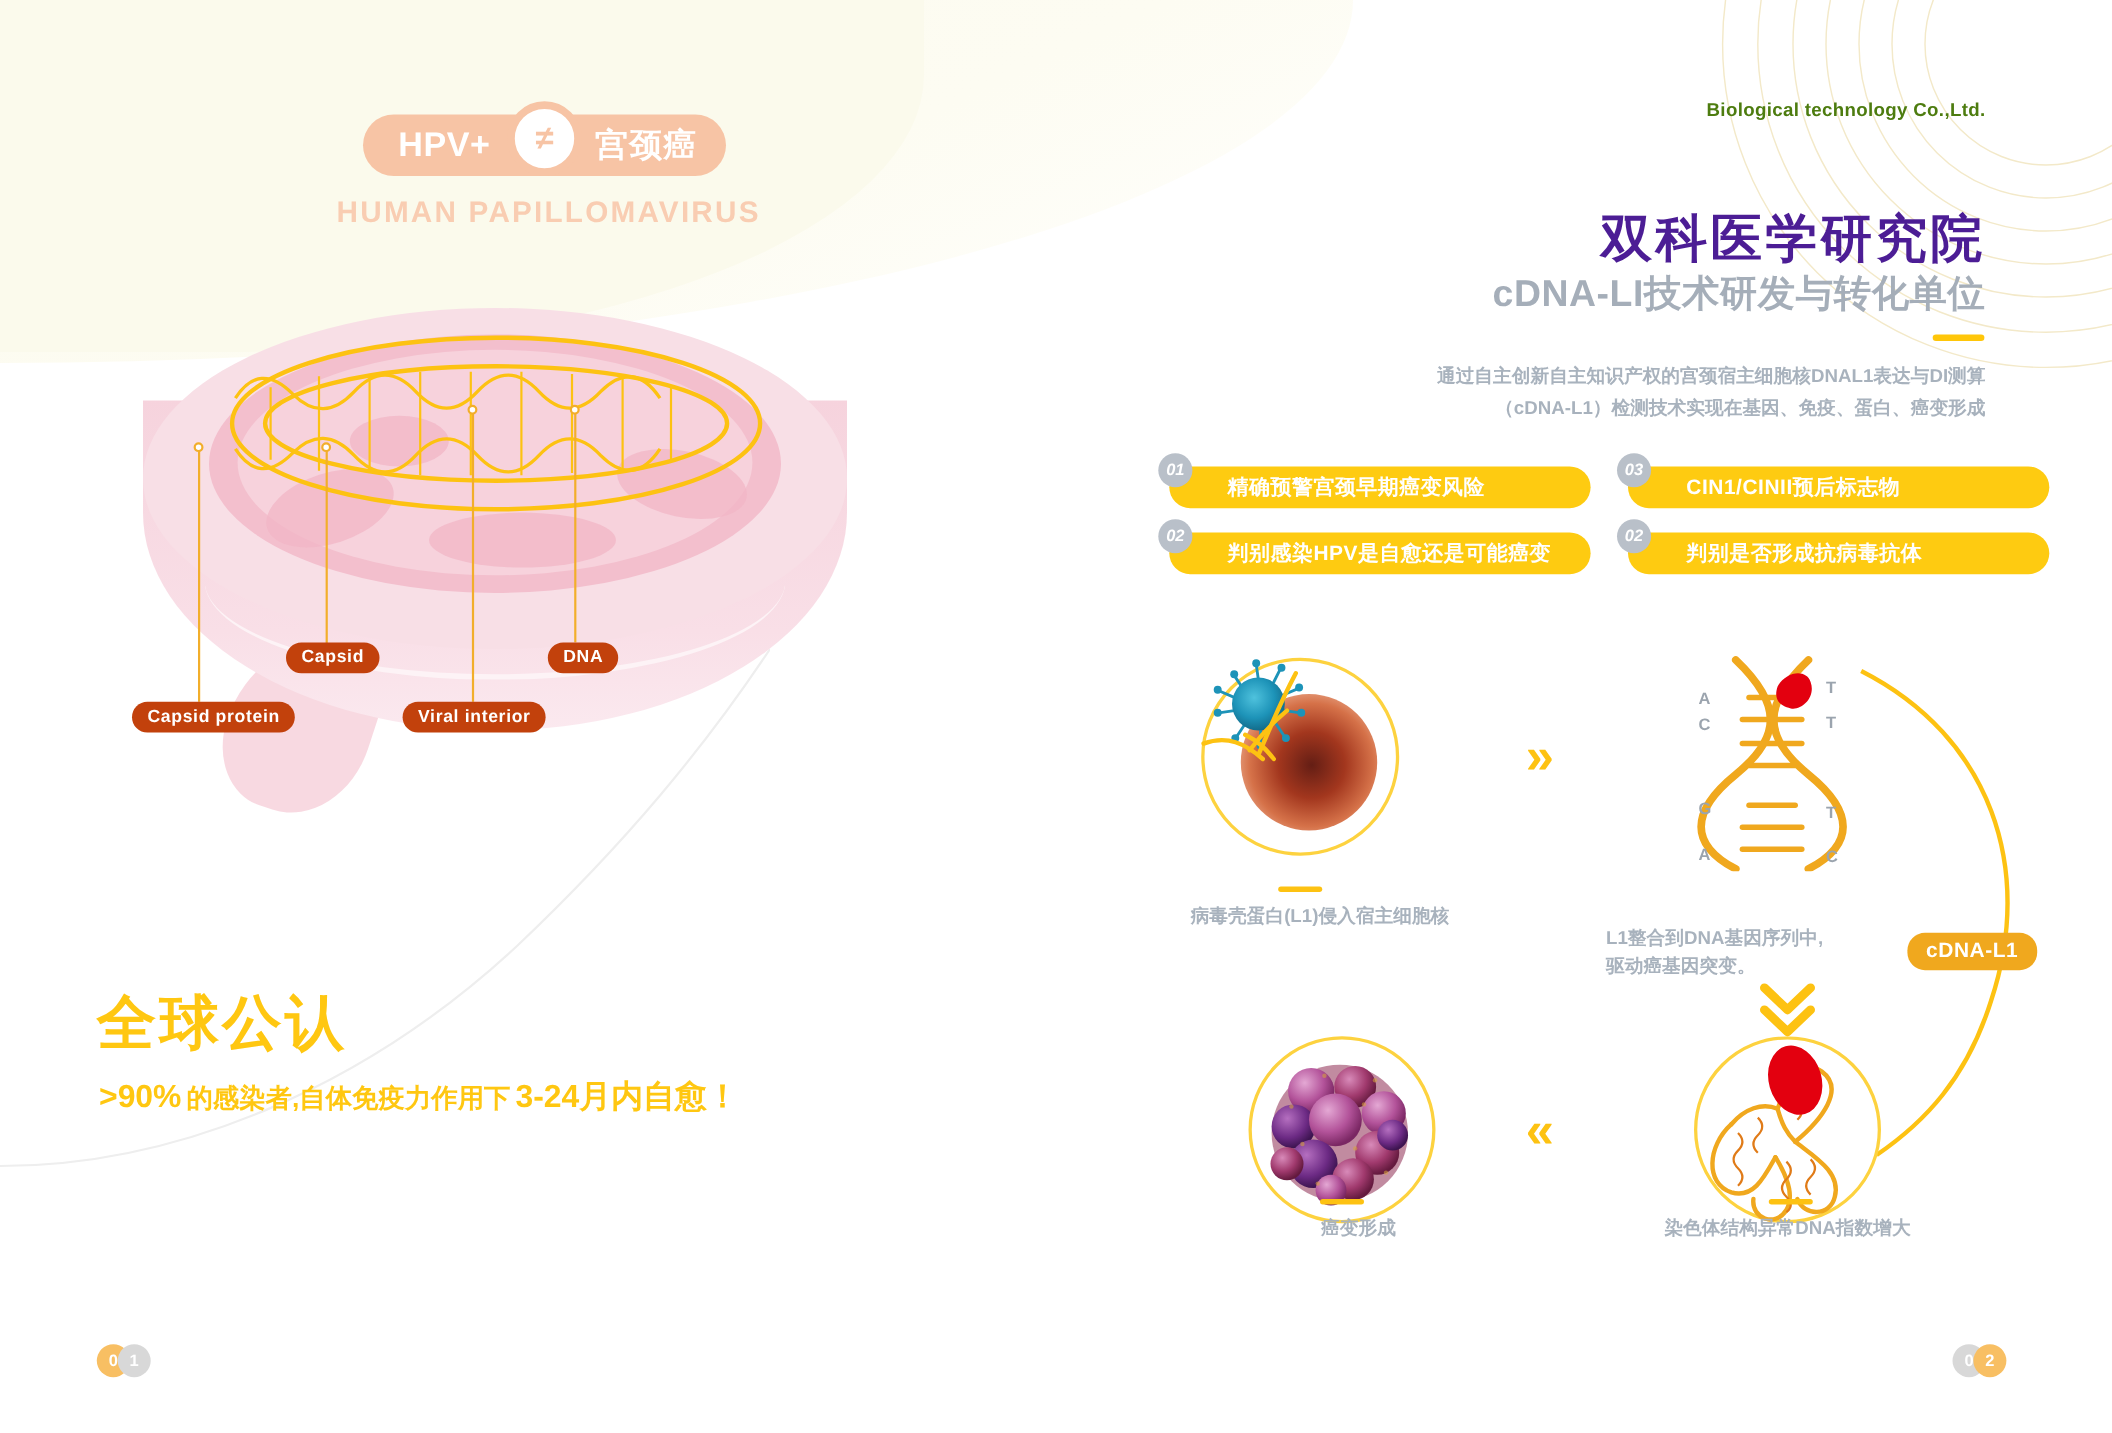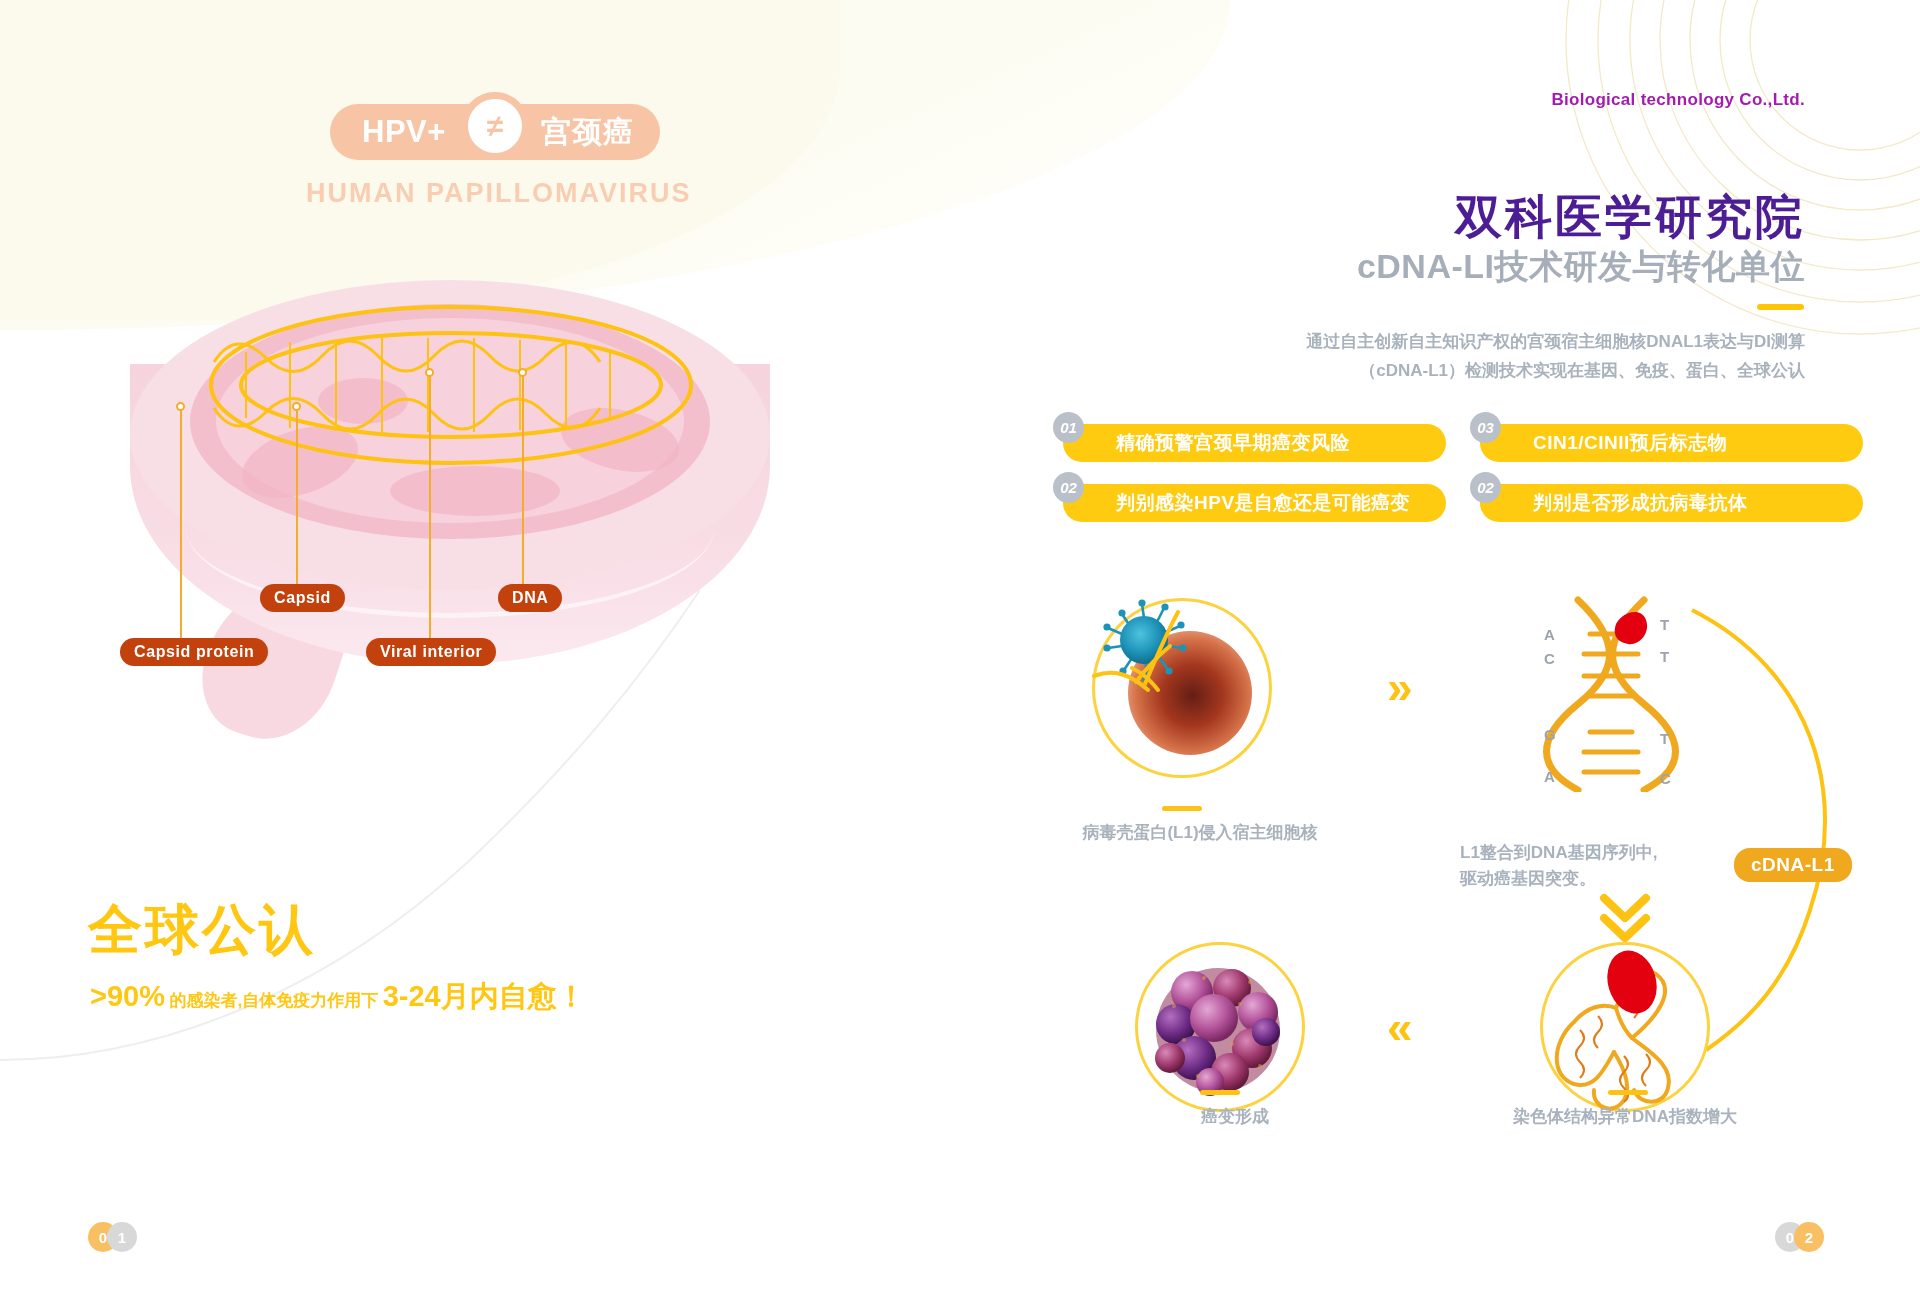--- a/index.html
+++ b/index.html
@@ -46,21 +46,21 @@
     color:#f7c4a5; font-size:30px; font-weight:700; line-height:1;
   }
   .hpv-sub {
     position:absolute; left:306px; top:178px;
     color:#f9cdb2; font-size:27px; font-weight:700; letter-spacing:2px;
   }
 
   
   .corp-line {
     position:absolute; right:115px; top:90px;
-    color:#a21caf; font-size:17px; font-weight:700; letter-spacing:.3px;
+    color:#4d7c0f; font-size:17px; font-weight:700; letter-spacing:.3px;
     white-space:nowrap;
   }
   .inst-title {
     position:absolute; right:115px; top:186px;
     color:#4c1d95; font-size:47px; font-weight:800; letter-spacing:3px;
     white-space:nowrap;
   }
   .inst-sub {
     position:absolute; right:115px; top:244px;
     color:#a5aeb9; font-size:34px; font-weight:700; letter-spacing:.5px;
@@ -142,21 +142,21 @@
   
   .glob-title {
     position:absolute; left:88px; top:894px;
     color:#ffc711; font-size:54px; font-weight:800; letter-spacing:3px;
   }
   .glob-line2 {
     position:absolute; left:90px; top:977px;
     color:#ffc711; font-weight:800; white-space:nowrap;
   }
   .glob-line2 .big { font-size:29px; }
-  .glob-line2 .mid { font-size:17px; }
+  .glob-line2 .mid { font-size:24px; }
   .glob-body {
     position:absolute; left:90px; top:1030px;
     color:#b4bcc6; font-size:25px; font-weight:700; line-height:41px; letter-spacing:1px;
   }
   .circ-frame {
     position:absolute; border:3px solid #fdd23f; border-radius:50%;
   }
   .cap {
     position:absolute; color:#a8b2bd; font-size:17px; font-weight:600;
     line-height:26px; text-align:center; white-space:nowrap;
@@ -214,21 +214,21 @@
     <span class="lbl-right">宫颈癌</span>
   </div>
   <div class="hpv-sub">HUMAN  PAPILLOMAVIRUS</div>
 
   <div class="corp-line">Biological  technology Co.,Ltd.</div>
   <div class="inst-title">双科医学研究院</div>
   <div class="inst-sub">cDNA-LI技术研发与转化单位</div>
   <div class="gold-rule"></div>
   <div class="desc">
     <div>通过自主创新自主知识产权的宫颈宿主细胞核DNAL1表达与DI测算</div>
-    <div>（cDNA-L1）检测技术实现在基因、免疫、蛋白、全球公认</div>
+    <div>（cDNA-L1）检测技术实现在基因、免疫、蛋白、癌变形成</div>
   </div>
 
   <div class="feat-grid">
     <div class="feat-row">
       <div class="feat">
         <span class="num">01</span>
         <span class="ftext">精确预警宫颈早期癌变风险</span>
       </div>
       <div class="feat">
         <span class="num">03</span>

